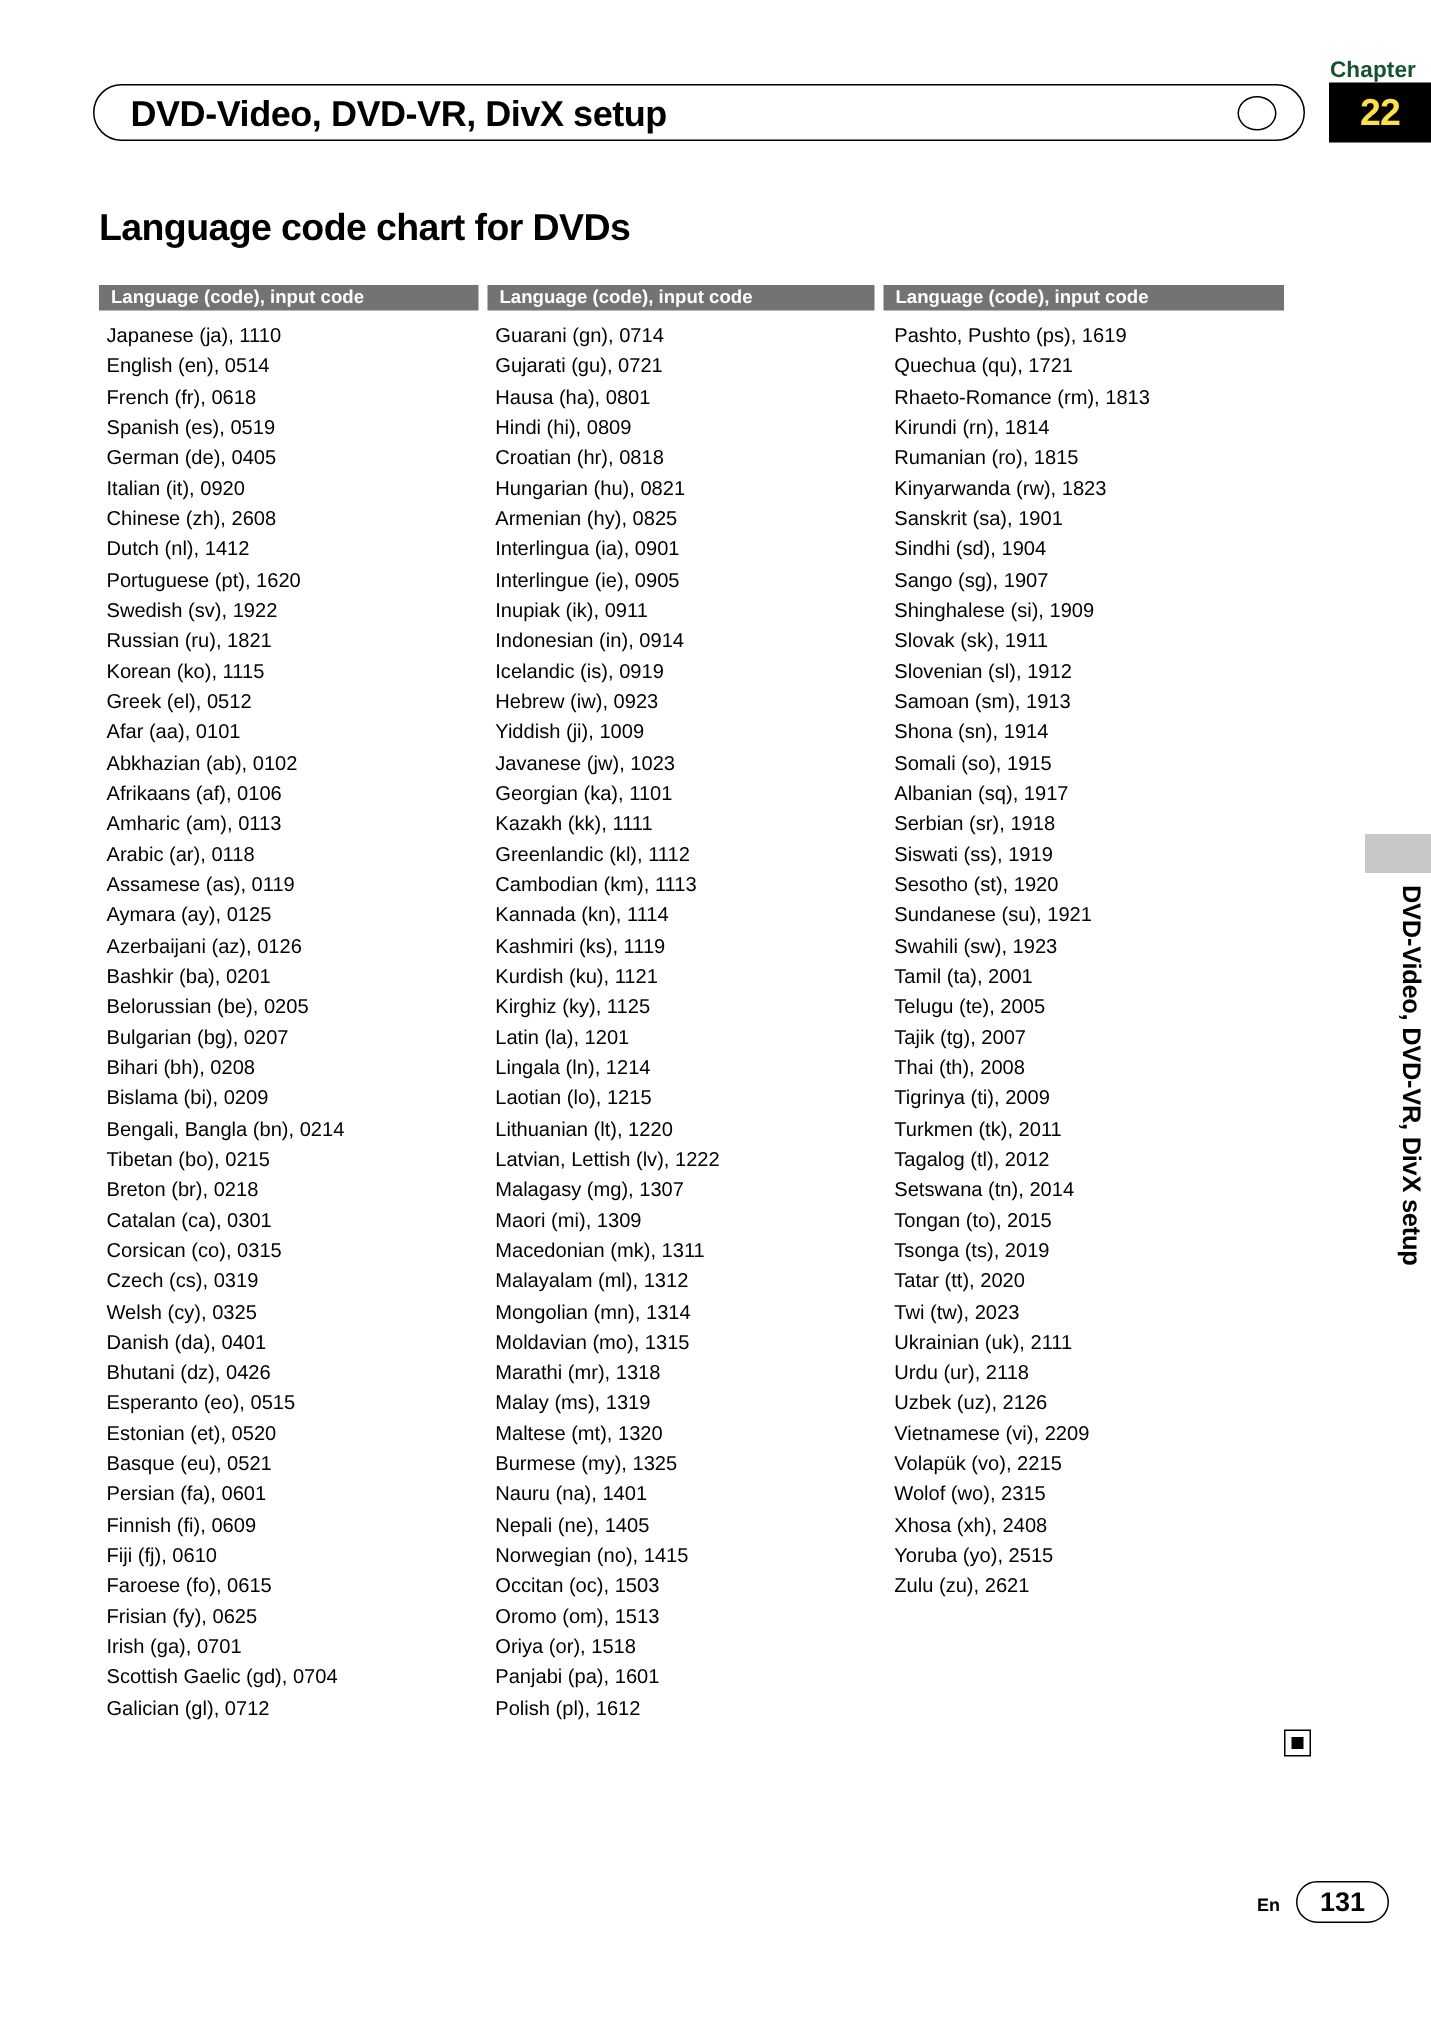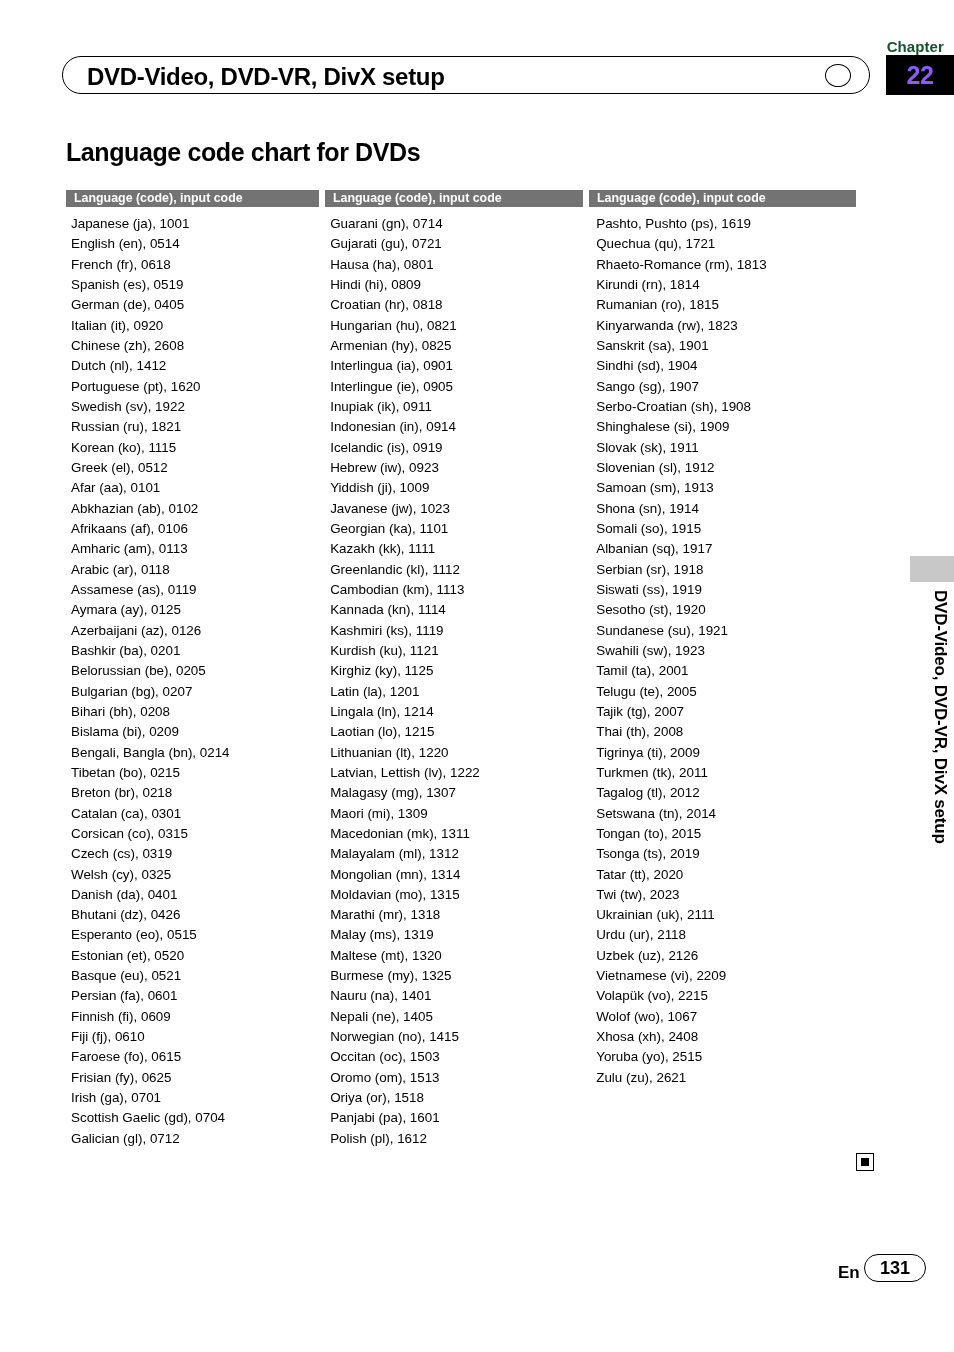--- a/index.html
+++ b/index.html
@@ -27,21 +27,21 @@
     letter-spacing: 0.1px;
     color: #14532d;
   }
   .chapter-box {
     position: absolute;
     right: 0px;
     top: 55px;
     width: 68px;
     height: 40px;
     background: #000000;
-    color: #8b5cf6;
+    color: #fde047;
     font-family: "Liberation Sans", sans-serif;
     font-size: 25px;
     font-weight: bold;
     display: flex;
     align-items: center;
     justify-content: center;
     letter-spacing: -0.5px;
   }
   .title-pill {
     position: absolute;
@@ -167,21 +167,21 @@
     background: #000;
     margin: 4px auto 0;
   }
 
   
   .footer-en {
     position: absolute;
     left: 838px;
     top: 1263px;
     font-family: "Liberation Sans", sans-serif;
-    font-size: 17px;
+    font-size: 12px;
     font-weight: bold;
   }
   .footer-page {
     position: absolute;
     left: 864px;
     top: 1254px;
     width: 62px;
     height: 28px;
     border: 1.6px solid #000;
     border-radius: 14px;
@@ -208,21 +208,21 @@
 <div class="page-heading">Language code chart for DVDs</div>
 
 <div class="table">
   <div class="thead">
     <div class="th c1">Language (code), input code</div>
     <div class="th c2">Language (code), input code</div>
     <div class="th c3">Language (code), input code</div>
   </div>
   <div class="tbody">
     <div class="col c1">
-        <div class="cell">Japanese (ja), 1001</div>
+        <div class="cell">Japanese (ja), 1110</div>
         <div class="cell">English (en), 0514</div>
         <div class="cell">French (fr), 0618</div>
         <div class="cell">Spanish (es), 0519</div>
         <div class="cell">German (de), 0405</div>
         <div class="cell">Italian (it), 0920</div>
         <div class="cell">Chinese (zh), 2608</div>
         <div class="cell">Dutch (nl), 1412</div>
         <div class="cell">Portuguese (pt), 1620</div>
         <div class="cell">Swedish (sv), 1922</div>
         <div class="cell">Russian (ru), 1821</div>
@@ -313,21 +313,20 @@
     <div class="col c3">
         <div class="cell">Pashto, Pushto (ps), 1619</div>
         <div class="cell">Quechua (qu), 1721</div>
         <div class="cell">Rhaeto-Romance (rm), 1813</div>
         <div class="cell">Kirundi (rn), 1814</div>
         <div class="cell">Rumanian (ro), 1815</div>
         <div class="cell">Kinyarwanda (rw), 1823</div>
         <div class="cell">Sanskrit (sa), 1901</div>
         <div class="cell">Sindhi (sd), 1904</div>
         <div class="cell">Sango (sg), 1907</div>
-        <div class="cell">Serbo-Croatian (sh), 1908</div>
         <div class="cell">Shinghalese (si), 1909</div>
         <div class="cell">Slovak (sk), 1911</div>
         <div class="cell">Slovenian (sl), 1912</div>
         <div class="cell">Samoan (sm), 1913</div>
         <div class="cell">Shona (sn), 1914</div>
         <div class="cell">Somali (so), 1915</div>
         <div class="cell">Albanian (sq), 1917</div>
         <div class="cell">Serbian (sr), 1918</div>
         <div class="cell">Siswati (ss), 1919</div>
         <div class="cell">Sesotho (st), 1920</div>
@@ -343,21 +342,21 @@
         <div class="cell">Setswana (tn), 2014</div>
         <div class="cell">Tongan (to), 2015</div>
         <div class="cell">Tsonga (ts), 2019</div>
         <div class="cell">Tatar (tt), 2020</div>
         <div class="cell">Twi (tw), 2023</div>
         <div class="cell">Ukrainian (uk), 2111</div>
         <div class="cell">Urdu (ur), 2118</div>
         <div class="cell">Uzbek (uz), 2126</div>
         <div class="cell">Vietnamese (vi), 2209</div>
         <div class="cell">Volapük (vo), 2215</div>
-        <div class="cell">Wolof (wo), 1067</div>
+        <div class="cell">Wolof (wo), 2315</div>
         <div class="cell">Xhosa (xh), 2408</div>
         <div class="cell">Yoruba (yo), 2515</div>
         <div class="cell">Zulu (zu), 2621</div>
       </div>
   </div>
 </div>
 
 <div class="side-tab-block"></div>
 <div class="side-text">DVD-Video, DVD-VR, DivX setup</div>
 

